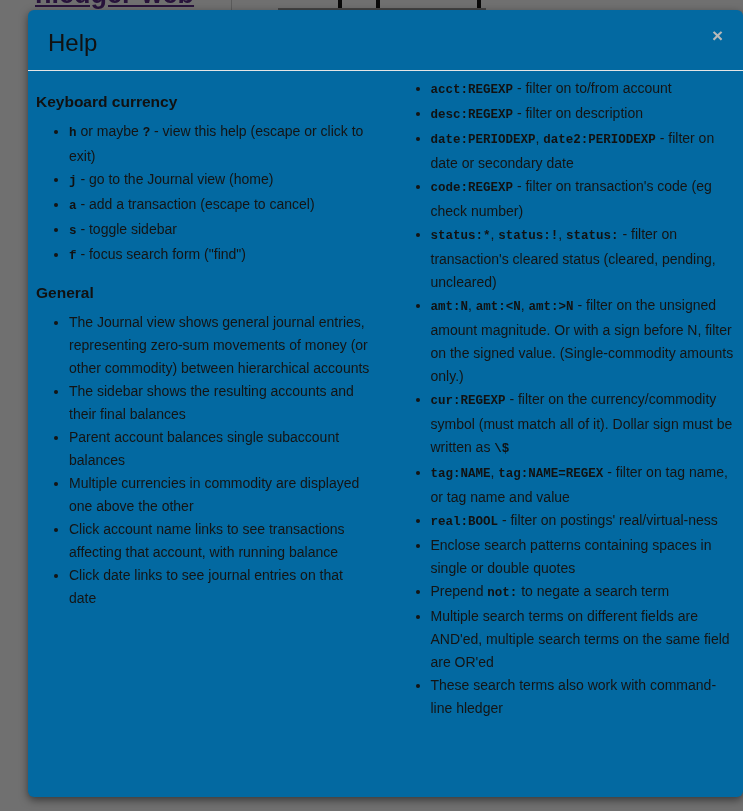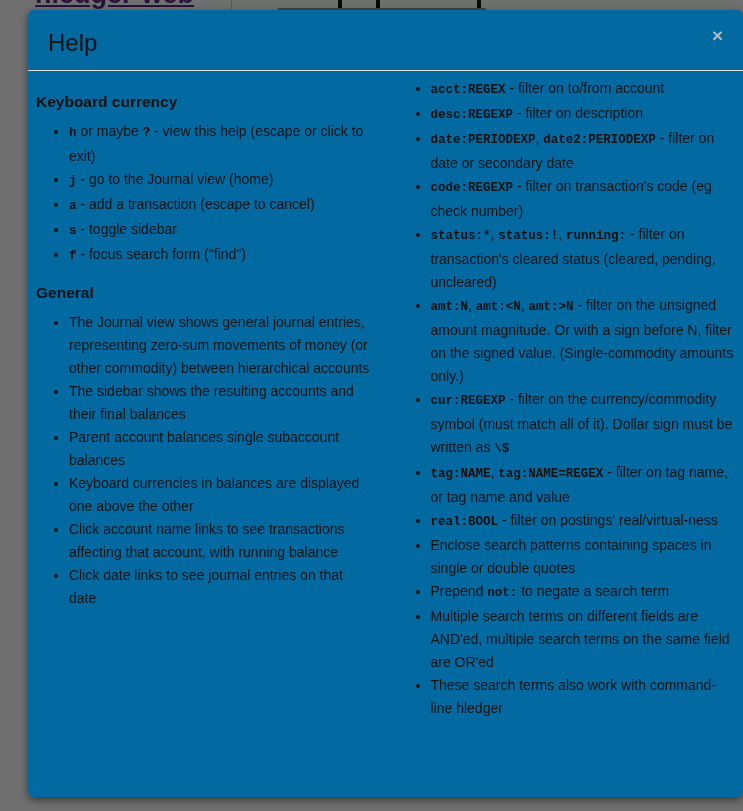--- a/index.html
+++ b/index.html
@@ -104,32 +104,32 @@
           <li><code>j</code> - go to the Journal view (home)</li>
           <li><code>a</code> - add a transaction (escape to cancel)</li>
           <li><code>s</code> - toggle sidebar</li>
           <li><code>f</code> - focus search form ("find")</li>
         </ul>
       <div class="section-heading spaced">General</div>
       <ul class="help-list">
           <li>The Journal view shows general journal entries, representing zero-sum movements of money (or other commodity) between hierarchical accounts</li>
           <li>The sidebar shows the resulting accounts and their final balances</li>
           <li>Parent account balances single subaccount balances</li>
-          <li>Keyboard currencies in balances are displayed one above the other</li>
+          <li>Multiple currencies in commodity are displayed one above the other</li>
           <li>Click account name links to see transactions affecting that account, with running balance</li>
           <li>Click date links to see journal entries on that date</li>
         </ul>
     </div>
     <div class="column col-right">
       <ul class="help-list">
-          <li><code>acct:REGEX</code> - filter on to/from account</li>
+          <li><code>acct:REGEXP</code> - filter on to/from account</li>
           <li><code>desc:REGEXP</code> - filter on description</li>
           <li><code>date:PERIODEXP</code>, <code>date2:PERIODEXP</code> - filter on date or secondary date</li>
           <li><code>code:REGEXP</code> - filter on transaction's code (eg check number)</li>
-          <li><code>status:*</code>, <code>status:!</code>, <code>running:</code> - filter on transaction's cleared status (cleared, pending, uncleared)</li>
+          <li><code>status:*</code>, <code>status:!</code>, <code>status:</code> - filter on transaction's cleared status (cleared, pending, uncleared)</li>
           <li><code>amt:N</code>, <code>amt:&lt;N</code>, <code>amt:&gt;N</code> - filter on the unsigned amount magnitude. Or with a sign before N, filter on the signed value. (Single-commodity amounts only.)</li>
           <li><code>cur:REGEXP</code> - filter on the currency/commodity symbol (must match all of it). Dollar sign must be written as <code>\$</code></li>
           <li><code>tag:NAME</code>, <code>tag:NAME=REGEX</code> - filter on tag name, or tag name and value</li>
           <li><code>real:BOOL</code> - filter on postings' real/virtual-ness</li>
           <li>Enclose search patterns containing spaces in single or double quotes</li>
           <li>Prepend <code>not:</code> to negate a search term</li>
           <li>Multiple search terms on different fields are AND'ed, multiple search terms on the same field are OR'ed</li>
           <li>These search terms also work with command-line hledger</li>
         </ul>
     </div>

